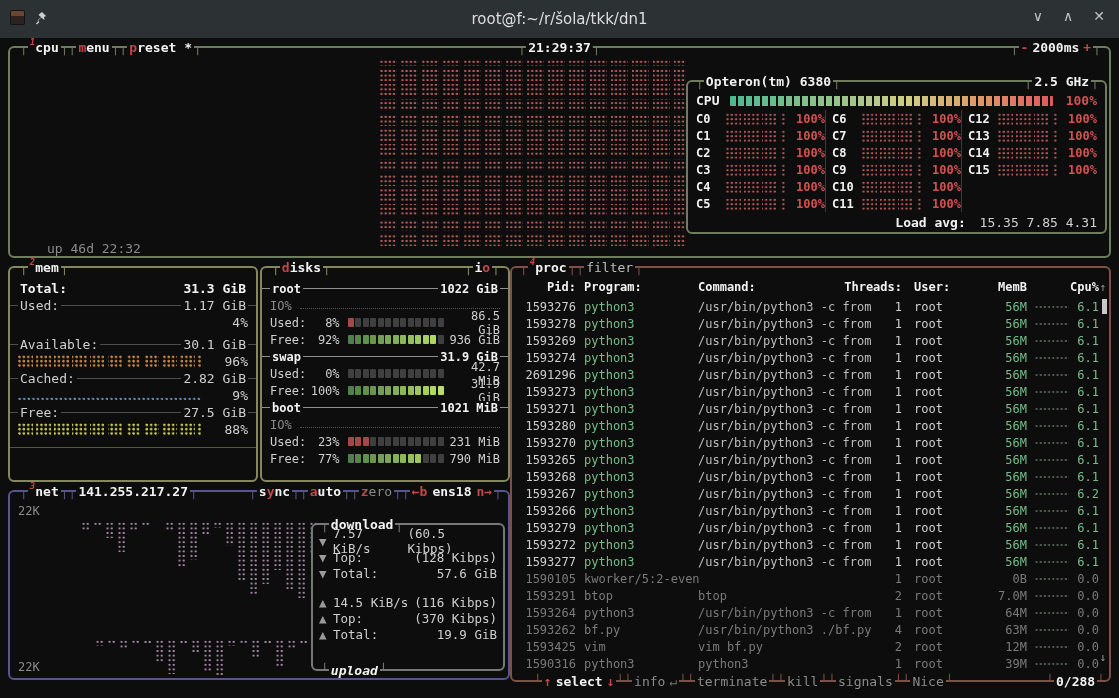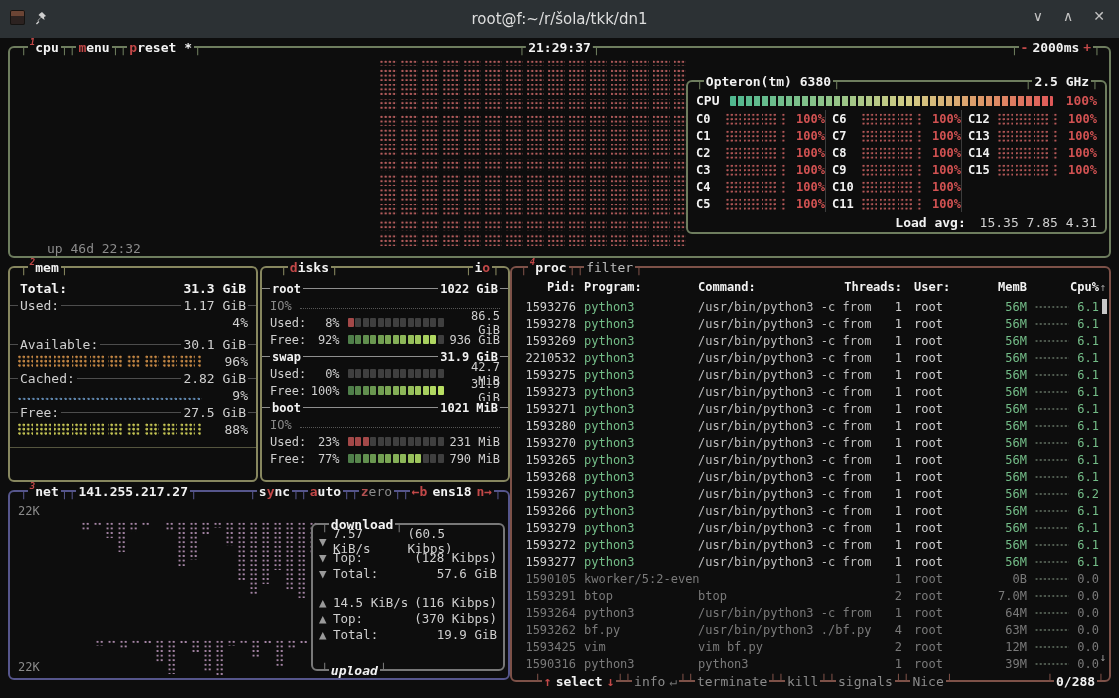--- a/index.html
+++ b/index.html
@@ -321,21 +321,21 @@
         </span>
         <span class="mrow" style="display: flex;">
           <span class="mmeter dense" style="--c: #c9c955;"></span>
           <span class="w mpct">88%</span>
         </span>
       </div>
     <div class="mem-div"></div>
   </div>
 
   <div class="box box-disks" style="left:260px;top:266px;width:250px;height:216px;">
-    <div class="tabrow" style="left:18px;">
+    <div class="tabrow" style="left:10px;">
       <span class="tabg"><span><b class="red">d</b><b class="bright">isks</b></span></span>
     </div>
     <div class="tabrow" style="right:8px;">
       <span class="tabg"><span><b class="bright">i</b><b class="red">o</b></span></span>
     </div>
     <div id="disk-rows">
         <span class="drow dline" style="display: flex;">
           <span class="bright bgp">root</span>
           <span class="fill"></span>
           <span class="bright bgp">1022 GiB</span>
@@ -628,31 +628,31 @@
           <span class="p-pid w">1593269</span>
           <span class="p-prog grn">python3</span>
           <span class="p-cmd cw">/usr/bin/python3 -c from</span>
           <span class="p-thr w">1</span>
           <span class="p-usr w">root</span>
           <span class="p-mem grn">56M</span>
           <span class="pdots"></span>
           <span class="p-cpu grn">6.1</span>
         </div>
         <div class="prow">
-          <span class="p-pid w">2210532</span>
-          <span class="p-prog grn">python3</span>
-          <span class="p-cmd cw">/usr/bin/python3 -c from</span>
-          <span class="p-thr w">1</span>
-          <span class="p-usr w">root</span>
-          <span class="p-mem grn">56M</span>
-          <span class="pdots"></span>
-          <span class="p-cpu grn">6.1</span>
-        </div>
-        <div class="prow">
-          <span class="p-pid w">1593275</span>
+          <span class="p-pid w">1593274</span>
+          <span class="p-prog grn">python3</span>
+          <span class="p-cmd cw">/usr/bin/python3 -c from</span>
+          <span class="p-thr w">1</span>
+          <span class="p-usr w">root</span>
+          <span class="p-mem grn">56M</span>
+          <span class="pdots"></span>
+          <span class="p-cpu grn">6.1</span>
+        </div>
+        <div class="prow">
+          <span class="p-pid w">2691296</span>
           <span class="p-prog grn">python3</span>
           <span class="p-cmd cw">/usr/bin/python3 -c from</span>
           <span class="p-thr w">1</span>
           <span class="p-usr w">root</span>
           <span class="p-mem grn">56M</span>
           <span class="pdots"></span>
           <span class="p-cpu grn">6.1</span>
         </div>
         <div class="prow">
           <span class="p-pid w">1593273</span>

